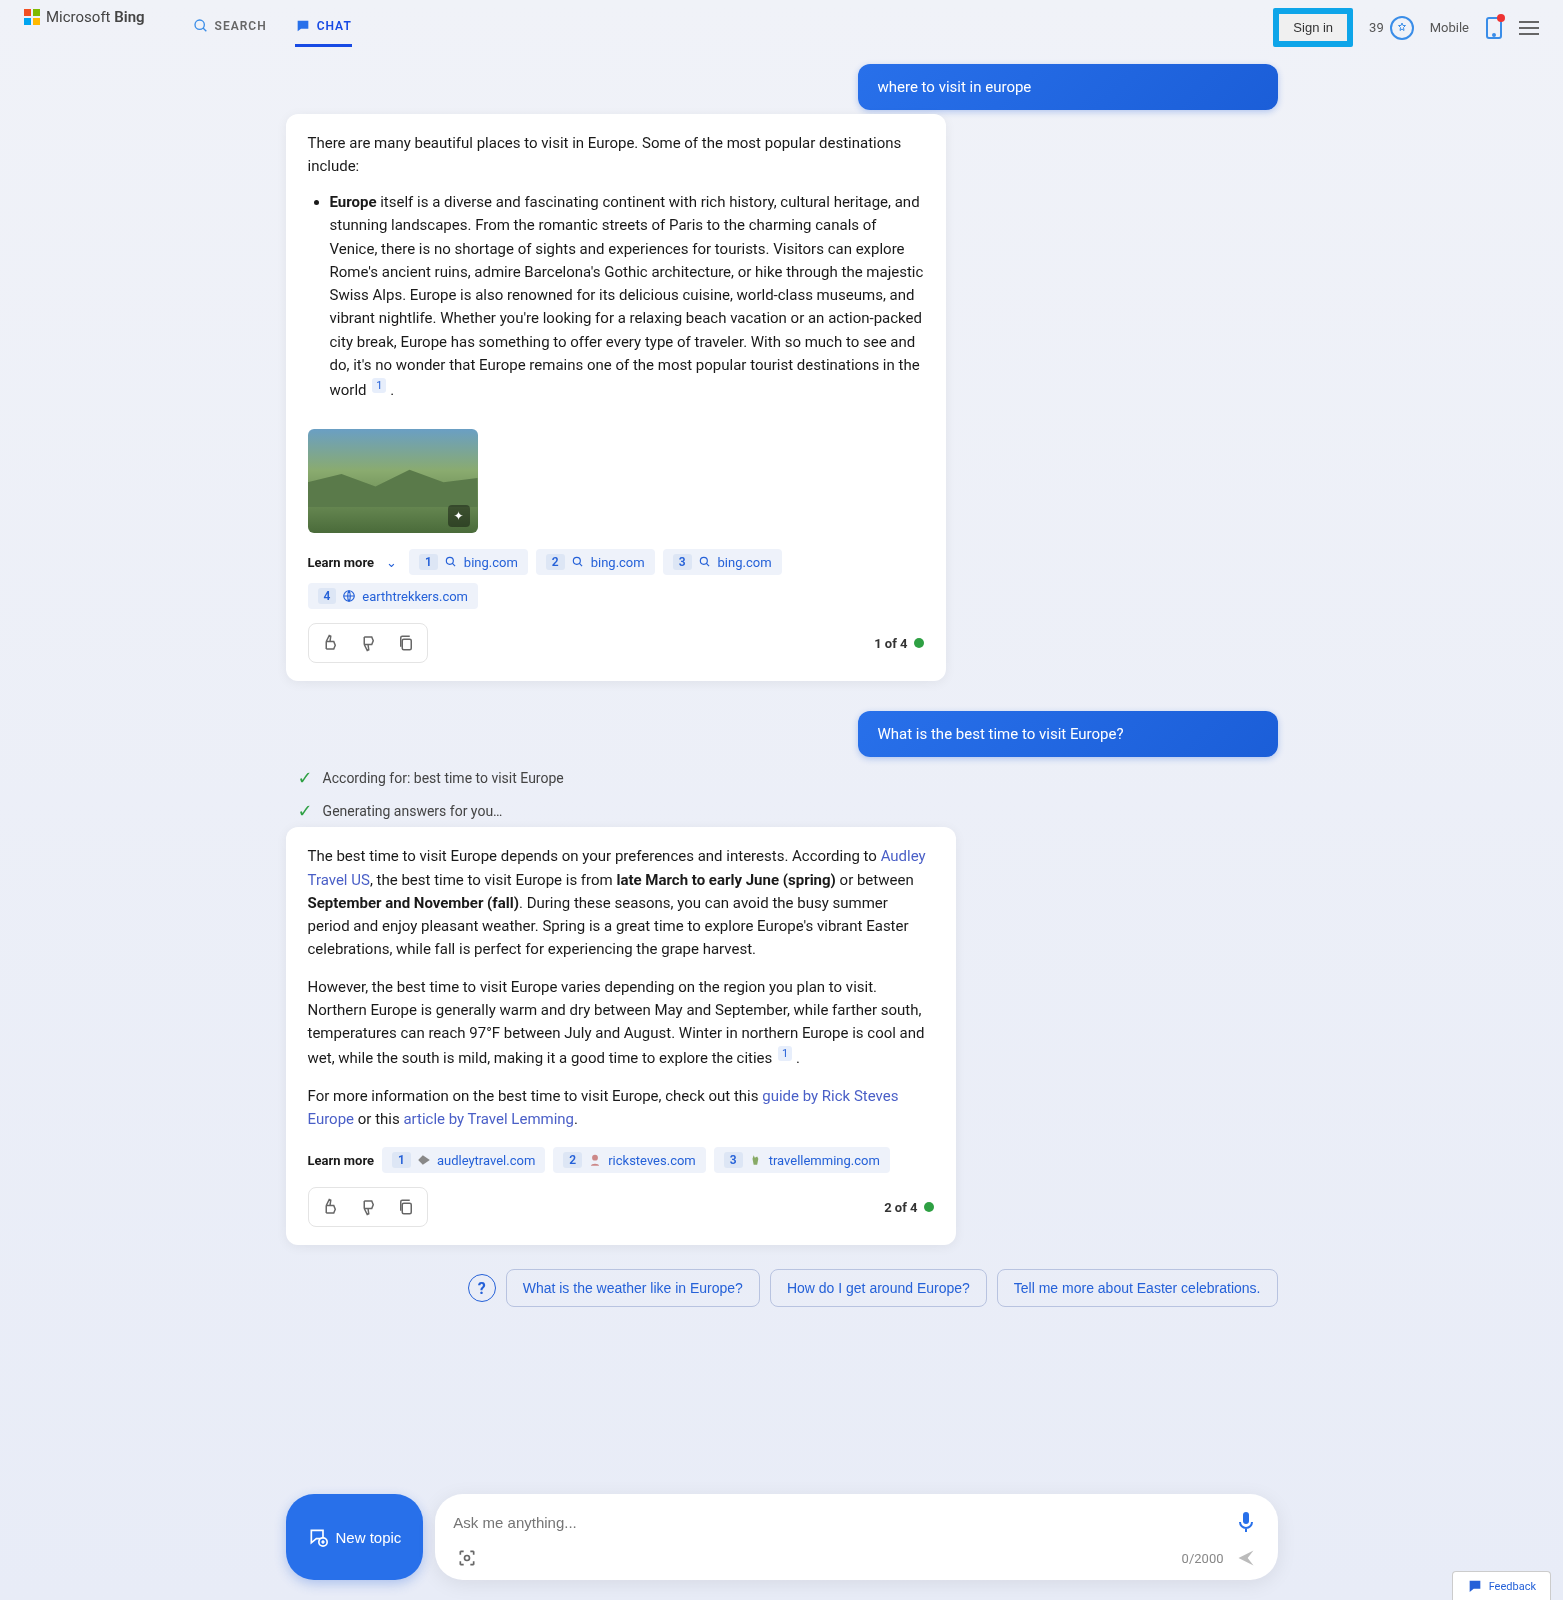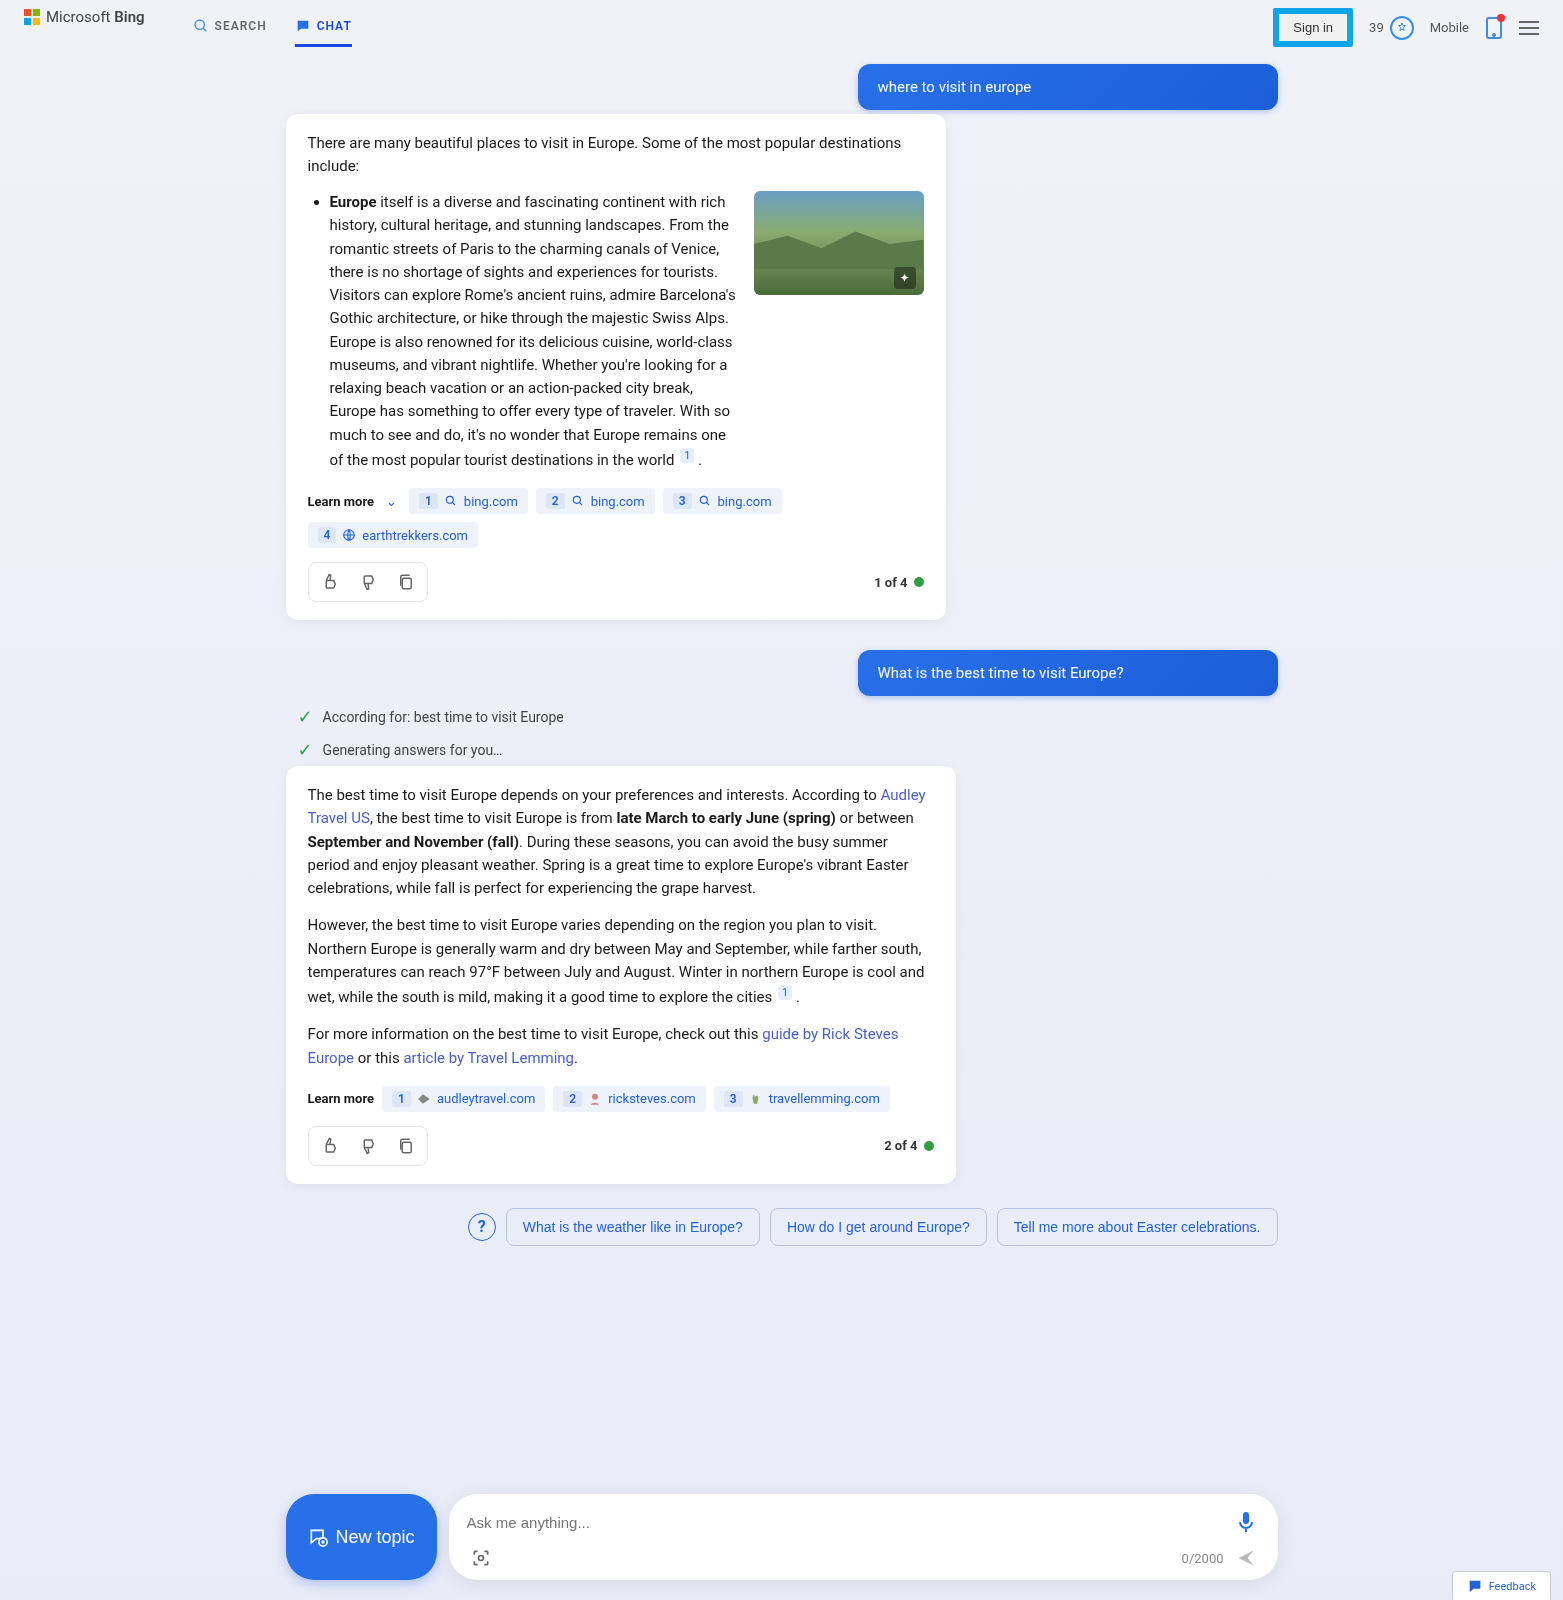--- a/index.html
+++ b/index.html
@@ -31,21 +31,21 @@
 .points { display: flex; align-items: center; gap: 6px; font-size: 13px; color: #555; }
 .badge-circle { width: 24px; height: 24px; border: 2px solid #3a8de8; border-radius: 50%; display: flex; align-items: center; justify-content: center; position: relative; }
 .mobile-link { font-size: 13px; color: #555; }
 .phone-icon { position: relative; }
 .red-dot { position: absolute; top: -2px; right: -2px; width: 8px; height: 8px; background: #e33; border-radius: 50%; }
 .hamburger { cursor: pointer; }
 .chat-area { max-width: 1040px; margin: 0 auto; padding: 0 24px; }
 .user-bubble { background: linear-gradient(135deg, #2870ea, #1b5ed8); color: #fff; padding: 14px 20px; border-radius: 12px; font-size: 15px; max-width: 420px; margin-left: auto; margin-bottom: 4px; margin-top: 8px; box-shadow: 0 2px 6px rgba(40,100,220,0.3); }
 .bot-card { background: #fff; border-radius: 12px; padding: 18px 22px; margin-bottom: 8px; box-shadow: 0 2px 12px rgba(0,0,0,0.06); max-width: 660px; }
 .bot-intro { font-size: 15px; line-height: 1.5; margin-bottom: 14px; }
-.answer-row { display: flex; gap: 16px; }
+.answer-row { display: flex; gap: 27px; flex-direction: column; }
 .answer-col { flex: 1; }
 .answer-list { list-style: disc; padding-left: 22px; }
 .answer-list li { font-size: 15px; line-height: 1.55; }
 .answer-list b { font-weight: 700; }
 .citation-sup { font-size: 11px; vertical-align: super; color: #2561d8; background: #e7eefb; padding: 1px 4px; border-radius: 3px; margin-left: 2px; }
 .answer-img { width: 170px; height: 104px; border-radius: 6px; background: linear-gradient(180deg, #6a9fc4 0%, #8aab6f 40%, #4a6b3a 100%); position: relative; }
 .answer-img::before { content:""; position:absolute; top:35%; left:0; right:0; background: #5a7a4a; height:40%; clip-path: polygon(0 40%, 20% 20%, 40% 50%, 60% 10%, 80% 40%, 100% 30%, 100% 100%, 0 100%); }
 .answer-img::after { content:"✦"; position:absolute; bottom:6px; right:8px; background: rgba(0,0,0,0.4); color:#fff; width:22px; height:22px; border-radius:4px; display:flex; align-items:center; justify-content:center; font-size:12px; }
 .learn-row { display: flex; align-items: center; gap: 8px; flex-wrap: wrap; margin-top: 16px; font-size: 13px; }
 .learn-label { font-weight: 700; font-size: 13px; }
@@ -62,21 +62,21 @@
 .status-line .check { color: #2ea043; font-size: 18px; }
 .status-line b { font-weight: 400; }
 .bot-card-2 { max-width: 670px; }
 .para { font-size: 15px; line-height: 1.55; margin-bottom: 14px; }
 .para a, .inline-link { color: #4a5fc7; text-decoration: none; }
 .para b { font-weight: 700; }
 .suggestions-row { display: flex; gap: 10px; justify-content: flex-end; margin-top: 24px; align-items: center; max-width: 1040px; margin-left:auto; margin-right:auto; padding: 0 24px; }
 .sugg-icon { width: 28px; height:28px; border:1.5px solid #2561d8; border-radius:50%; display:flex; align-items:center; justify-content:center; color:#2561d8; font-weight:700; }
 .sugg-pill { border: 1px solid #b8c3e0; background: transparent; color: #2561d8; padding: 10px 16px; border-radius: 8px; font-size: 14px; cursor: pointer; }
 .input-dock { position: fixed; bottom: 20px; left: 0; right: 0; display: flex; gap: 12px; padding: 0 24px; max-width: 1040px; margin: 0 auto; }
-.new-topic-btn { background: #2870ea; color: #fff; border: none; border-radius: 28px; padding: 14px 22px; font-size: 18px; display: flex; align-items: center; gap: 8px; cursor: pointer; box-shadow: 0 4px 12px rgba(40,100,220,0.3); }
+.new-topic-btn { background: #2870ea; color: #fff; border: none; border-radius: 28px; padding: 14px 22px; font-size: 15px; display: flex; align-items: center; gap: 8px; cursor: pointer; box-shadow: 0 4px 12px rgba(40,100,220,0.3); }
 .compose-box { flex: 1; background: #fff; border-radius: 28px; padding: 12px 18px 8px; box-shadow: 0 4px 20px rgba(0,0,0,0.08); display:flex; flex-direction:column; }
 .compose-top { display:flex; align-items:center; }
 .compose-input { flex:1; border: none; outline: none; font-size: 15px; padding: 6px 0; }
 .mic-btn { background:none; border:none; color:#2870ea; cursor:pointer; padding:4px; }
 .compose-bottom { display:flex; align-items:center; margin-top: 6px; }
 .cam-btn { background:none; border:none; color:#666; cursor:pointer; padding:4px; }
 .char-count { margin-left:auto; font-size:13px; color:#888; margin-right:8px; }
 .send-btn { background:none; border:none; color:#bbb; cursor:pointer; padding:4px; }
 .feedback-tab { position: fixed; bottom: 0; right: 12px; background: #fff; border: 1px solid #ccc; border-bottom:none; padding: 6px 14px; font-size: 11px; color: #2561d8; display:flex; align-items:center; gap:6px; border-radius: 4px 4px 0 0; cursor:pointer; }
 svg { display:block; }

